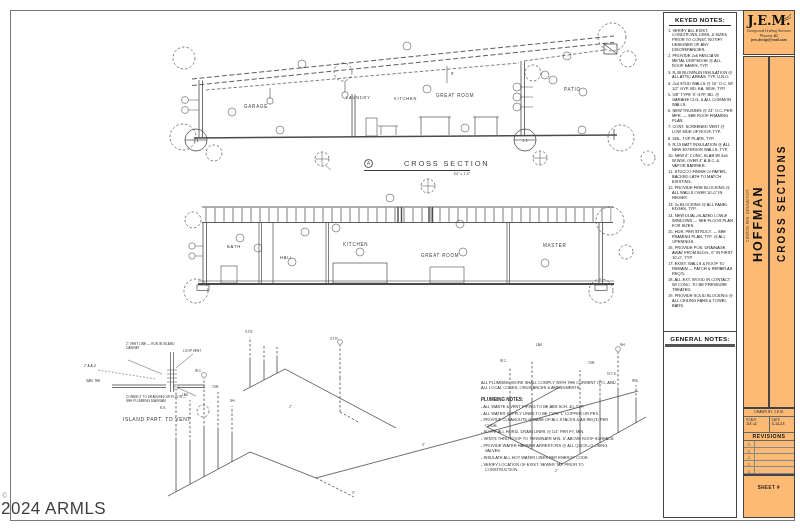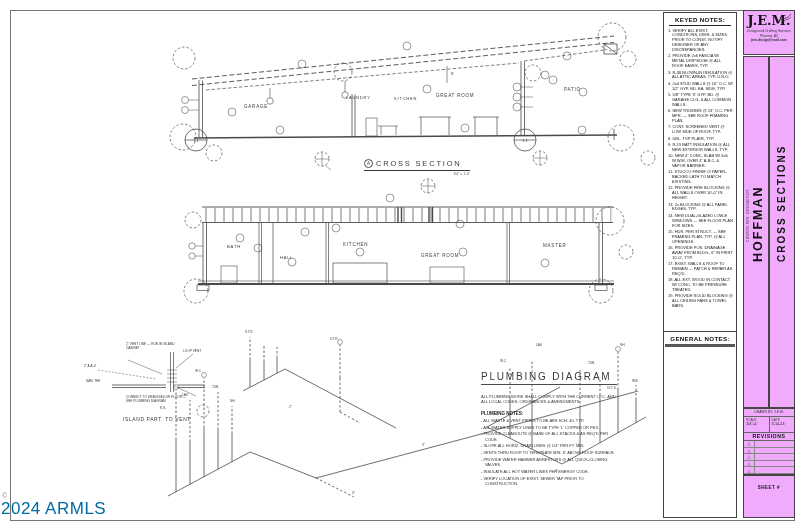--- a/index.html
+++ b/index.html
@@ -9,21 +9,21 @@
   #sheet { position:relative; width:800px; height:530px; background:#fff; }
 
   
   .frame { left:10px; top:10px; width:785px; height:511px; border:1px solid #777; }
 
   
   .roomlabel { font-size:4.5px; letter-spacing:.8px; color:#3a3a3a; white-space:nowrap; }
   .dimlabel  { font-size:3.8px; color:#3a3a3a; white-space:nowrap; }
   .tinylabel { font-size:3.2px; color:#3a3a3a; line-height:1.3; }
 
-  .sec-title { display:flex; align-items:center; border-bottom:1px solid #3a3a3a; padding-bottom:1.5px; }
+  .sec-title { display:flex; align-items:center; border-bottom:1px solid #3a3a3a; padding-bottom:1.5px;gap:28px; }
   .sec-title .bubble { width:9px; height:9px; border:0.8px solid #4a4a4a; border-radius:50%;
                        font-size:4.5px; display:flex; align-items:center; justify-content:center;
                        margin-right:3px; flex:0 0 auto; color:#3a3a3a; }
   .sec-title .t { font-size:7.5px; letter-spacing:1.8px; color:#3a3a3a; white-space:nowrap; }
   .sec-scale { font-size:3.4px; color:#4a4a4a; text-align:right; margin-top:1px; }
 
   .det-title { font-size:5px; letter-spacing:.6px; color:#3a3a3a; text-align:center; white-space:nowrap; }
 
   
   .pd { width:136px; }
@@ -41,21 +41,21 @@
               margin:3px 5px 2px 5px; border-bottom:1.4px solid #222; padding-bottom:1.5px; }
   .kn-list { padding:1px 3px 0 4px; }
   .kn-item { font-size:4px; line-height:1.22; color:#222; margin-bottom:1.5px;
              padding-left:4px; text-indent:-4px; }
   .gn-wrap { position:absolute; left:0; top:318px; width:100%; }
   .gn-title { font-size:6.2px; font-weight:bold; letter-spacing:.3px; text-align:center; color:#111;
               padding:3px 0 2px 0; border-top:1px solid #444; }
   .gn-rule { height:2.5px; background:#555; margin:0 1px; }
 
   
-  .tb-box { border:1px solid #444; background:#f0abfc; }
+  .tb-box { border:1px solid #444; background:#fdba74; }
   .firm-name { font-family:"DejaVu Serif", serif; font-weight:bold; font-size:13px; color:#111;
                text-align:center; line-height:1; margin-top:3px; white-space:nowrap; }
   .firm-line { font-size:3.4px; color:#333; text-align:center; line-height:1.35; }
   .rot { position:absolute; transform:rotate(-90deg); transform-origin:left top; white-space:nowrap; }
   .client { font-size:12.5px; font-weight:bold; letter-spacing:2px; color:#111; }
   .projfor { font-size:3.4px; color:#333; letter-spacing:.3px; }
   .sheettitle { font-size:10px; font-weight:bold; letter-spacing:2px; color:#111; }
 
   .tb-row-tiny { font-size:3.4px; text-align:center; color:#333; line-height:1.2; padding-top:1px;
                  border-bottom:.5px solid #666; height:8px; }
@@ -67,21 +67,21 @@
   .tb-rev { font-size:5.2px; font-weight:bold; letter-spacing:.5px; text-align:center; color:#111;
             height:8px; border-bottom:.5px solid #666; }
   .rev-row { display:flex; height:6.6px; border-bottom:.5px solid #888; }
   .rev-row .cell { width:11px; border-right:.5px solid #888; display:flex; align-items:center;
                    justify-content:center; font-size:4px; color:#444; }
   .tb-thick { height:2px; background:#444; }
   .sheetlab { font-size:4.5px; font-weight:bold; letter-spacing:.5px; text-align:center;
               color:#111; margin-top:9px; }
 
   
-  .wm { left:1px; top:499px; font-size:17px; letter-spacing:.5px; color:#0369a1; white-space:nowrap; }
+  .wm { left:1px; top:499px; font-size:17px; letter-spacing:.5px; color:#404040; white-space:nowrap; }
   .wm-c { position:absolute; left:2px; top:492px; font-size:7px; color:#8d8d8d; }
 </style>
 </head>
 <body>
 
 <div id="sheet">
 
   <div class="abs frame"></div>
 
   <svg class="abs" style="left:0;top:0" width="800" height="530" viewBox="0 0 800 530">
@@ -253,21 +253,20 @@
 
 
   <div class="abs tinylabel" style="left:126px;top:342px;width:62px">2" VENT LINE — RUN IN ISLAND CABINET</div>
   <div class="abs tinylabel" style="left:84px;top:364px">2" A.A.V.</div>
   <div class="abs tinylabel" style="left:86px;top:379px">SAN. TEE</div>
   <div class="abs tinylabel" style="left:183px;top:349px">LOOP VENT</div>
   <div class="abs tinylabel" style="left:126px;top:395px;width:66px">CONNECT TO DRAIN BELOW FLOOR — SEE PLUMBING DIAGRAM</div>
   <div class="abs det-title" style="left:102px;top:416px;width:110px">ISLAND PART. TO VENT</div>
 
   <div class="abs pd" style="left:481px;top:371px">
-    <div class="pd-title">PLUMBING DIAGRAM</div>
     <div class="pd-nts">N.T.S.</div>
     <div class="pd-intro">ALL PLUMBING WORK SHALL COMPLY WITH THE CURRENT I.P.C. AND ALL LOCAL CODES, ORDINANCES &amp; AMENDMENTS.</div>
     <div class="pd-ntitle">PLUMBING NOTES:</div>
     <div class="pd-note">-  ALL WASTE &amp; VENT PIPING TO BE ABS SCH. 40, TYP.</div>
     <div class="pd-note">-  ALL WATER SUPPLY LINES TO BE TYPE 'L' COPPER OR PEX.</div>
     <div class="pd-note">-  PROVIDE CLEANOUTS @ BASE OF ALL STACKS &amp; AS REQ'D PER CODE.</div>
     <div class="pd-note">-  SLOPE ALL HORIZ. DRAIN LINES @ 1/4" PER FT. MIN.</div>
     <div class="pd-note">-  VENTS THRU ROOF TO TERMINATE MIN. 6" ABOVE ROOF SURFACE.</div>
     <div class="pd-note">-  PROVIDE WATER HAMMER ARRESTORS @ ALL QUICK-CLOSING VALVES.</div>
     <div class="pd-note">-  INSULATE ALL HOT WATER LINES PER ENERGY CODE.</div>

